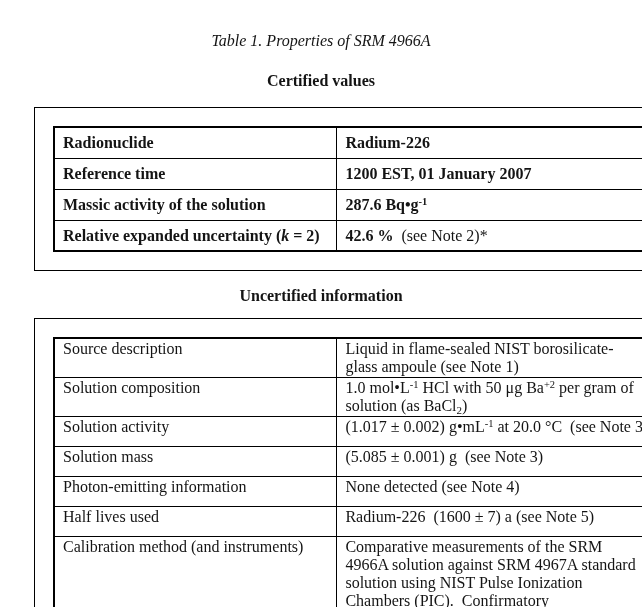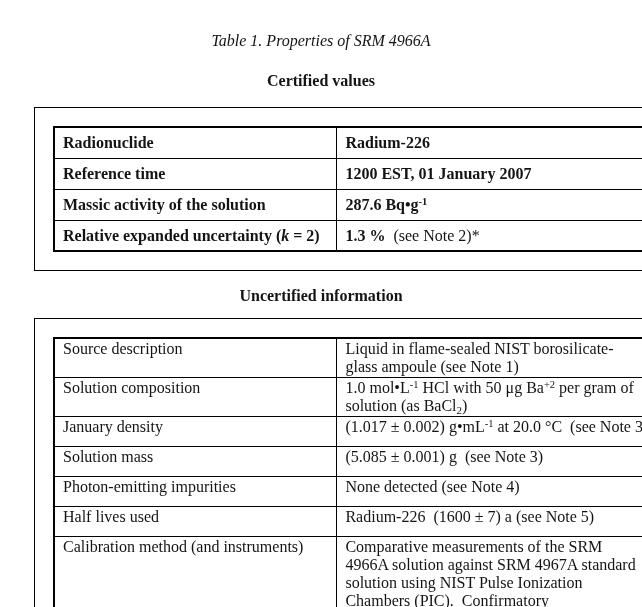--- a/index.html
+++ b/index.html
@@ -95,21 +95,21 @@
       <tr>
         <td class="nowrap">Reference time</td>
         <td>1200 EST, 01 January 2007</td>
       </tr>
       <tr>
         <td class="nowrap">Massic activity of the solution</td>
         <td><span>287.6 Bq•g</span><sup>-1</sup></td>
       </tr>
       <tr>
         <td class="nowrap"><span>Relative expanded uncertainty (</span><span class="i">k</span><span> = 2)</span></td>
-        <td><span>1.3 %</span><span class="reg">&nbsp; (see Note 2)*</span></td>
+        <td><span>42.6 %</span><span class="reg">&nbsp; (see Note 2)*</span></td>
       </tr>
     </tbody>
       </table>
   </div>
 
   <p class="center-heading uncertified-heading">Uncertified information</p>
 
   <div class="tbl-frame">
     <table class="ut">
       <colgroup>
@@ -119,29 +119,29 @@
       <tbody>
           <tr style="height:38px">
         <td>Source description</td>
         <td>Liquid in flame-sealed NIST borosilicate-glass ampoule (see Note 1)</td>
       </tr>
       <tr style="height:38px">
         <td>Solution composition</td>
         <td><span>1.0 mol•L</span><sup>-1</sup><span> HCl with 50 μg Ba</span><sup>+2</sup><span> per gram of solution (as BaCl</span><sub>2</sub><span>)</span></td>
       </tr>
       <tr style="height:30px">
-        <td>January density</td>
+        <td>Solution activity</td>
         <td class="nowrap"><span>(1.017 ± 0.002) g•mL</span><sup>-1</sup><span> at 20.0 °C&nbsp; (see Note 3)</span></td>
       </tr>
       <tr style="height:30px">
         <td>Solution mass</td>
         <td>(5.085 ± 0.001) g&nbsp; (see Note 3)</td>
       </tr>
       <tr style="height:30px">
-        <td>Photon-emitting impurities</td>
+        <td>Photon-emitting information</td>
         <td>None detected (see Note 4)</td>
       </tr>
       <tr style="height:30px">
         <td>Half lives used</td>
         <td>Radium-226&nbsp; (1600 ± 7) a (see Note 5)</td>
       </tr>
       <tr style="height:110px">
         <td>Calibration method (and instruments)</td>
         <td>Comparative measurements of the SRM 4966A solution against SRM 4967A standard solution using NIST Pulse Ionization Chambers (PIC).&nbsp; Confirmatory measurements against NIST SRM 4966 and SRM 4967A using NaI(Tl) and HPGe detectors</td>
       </tr>

